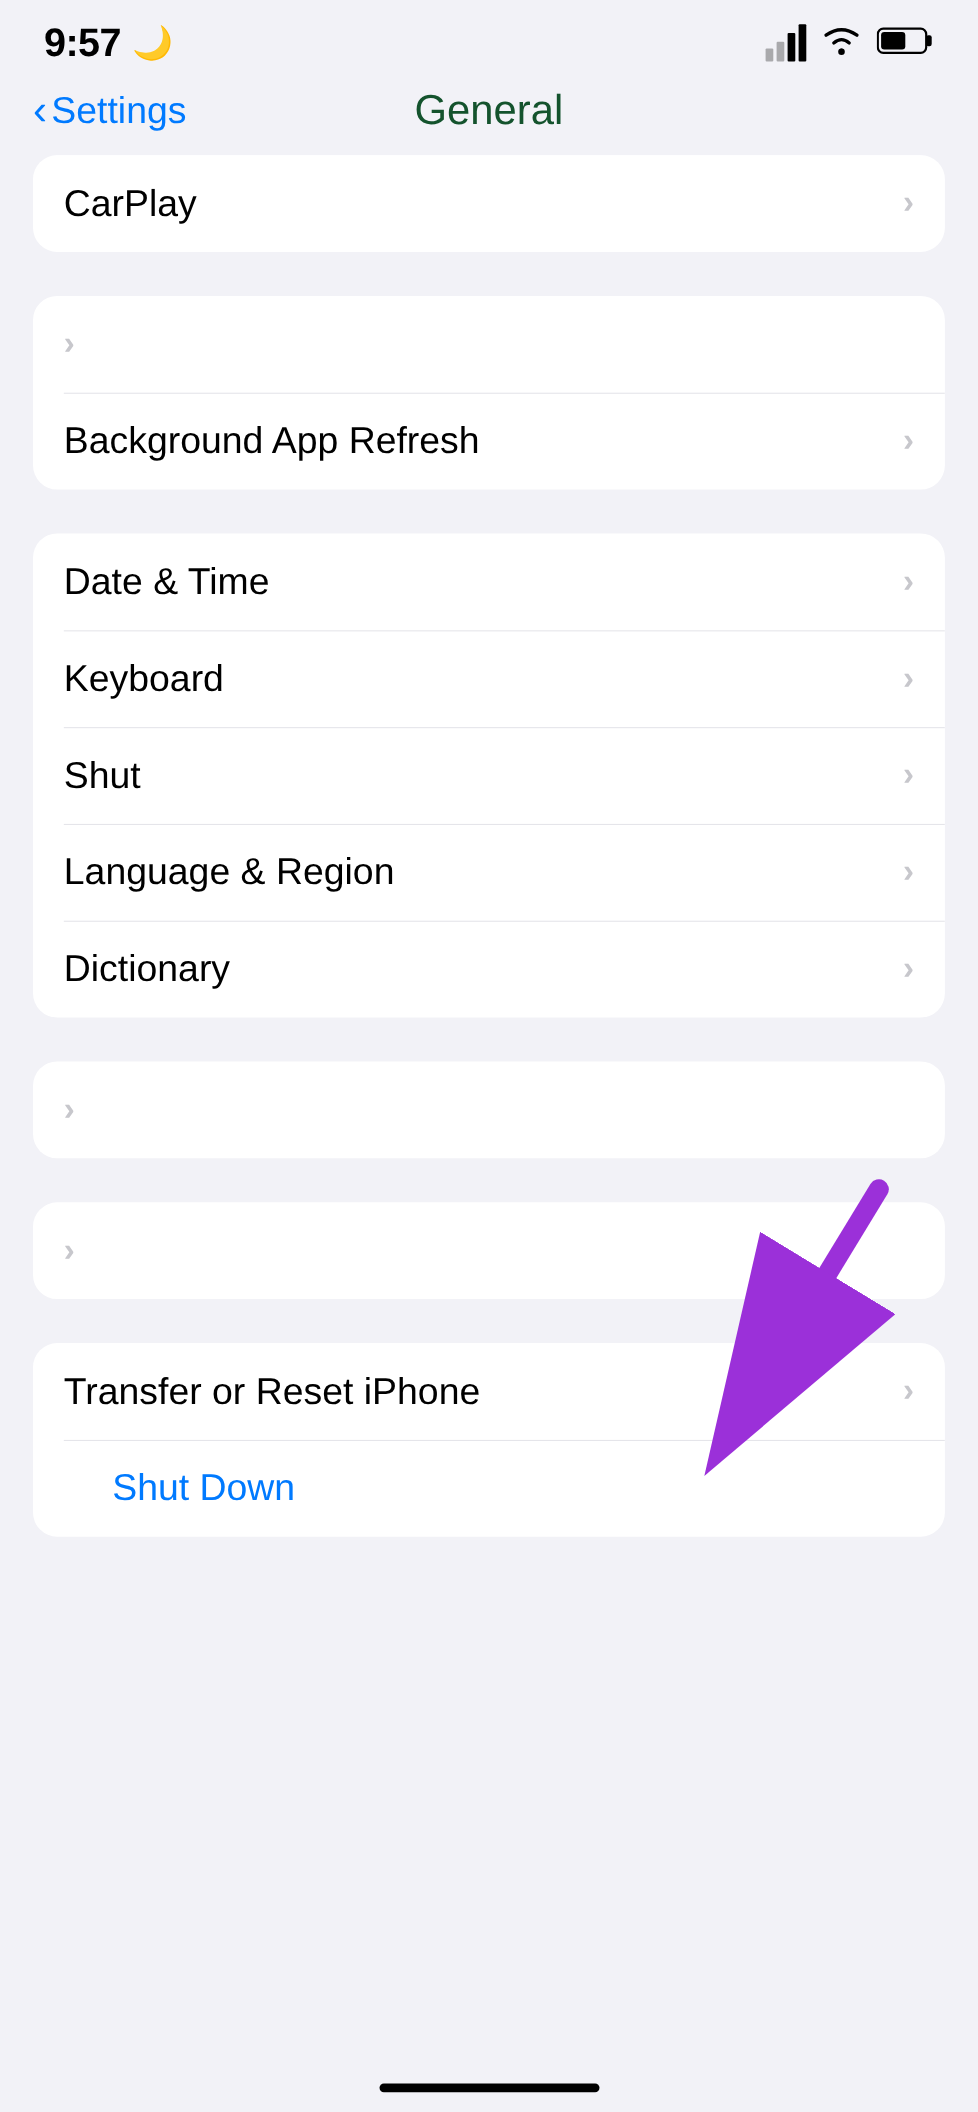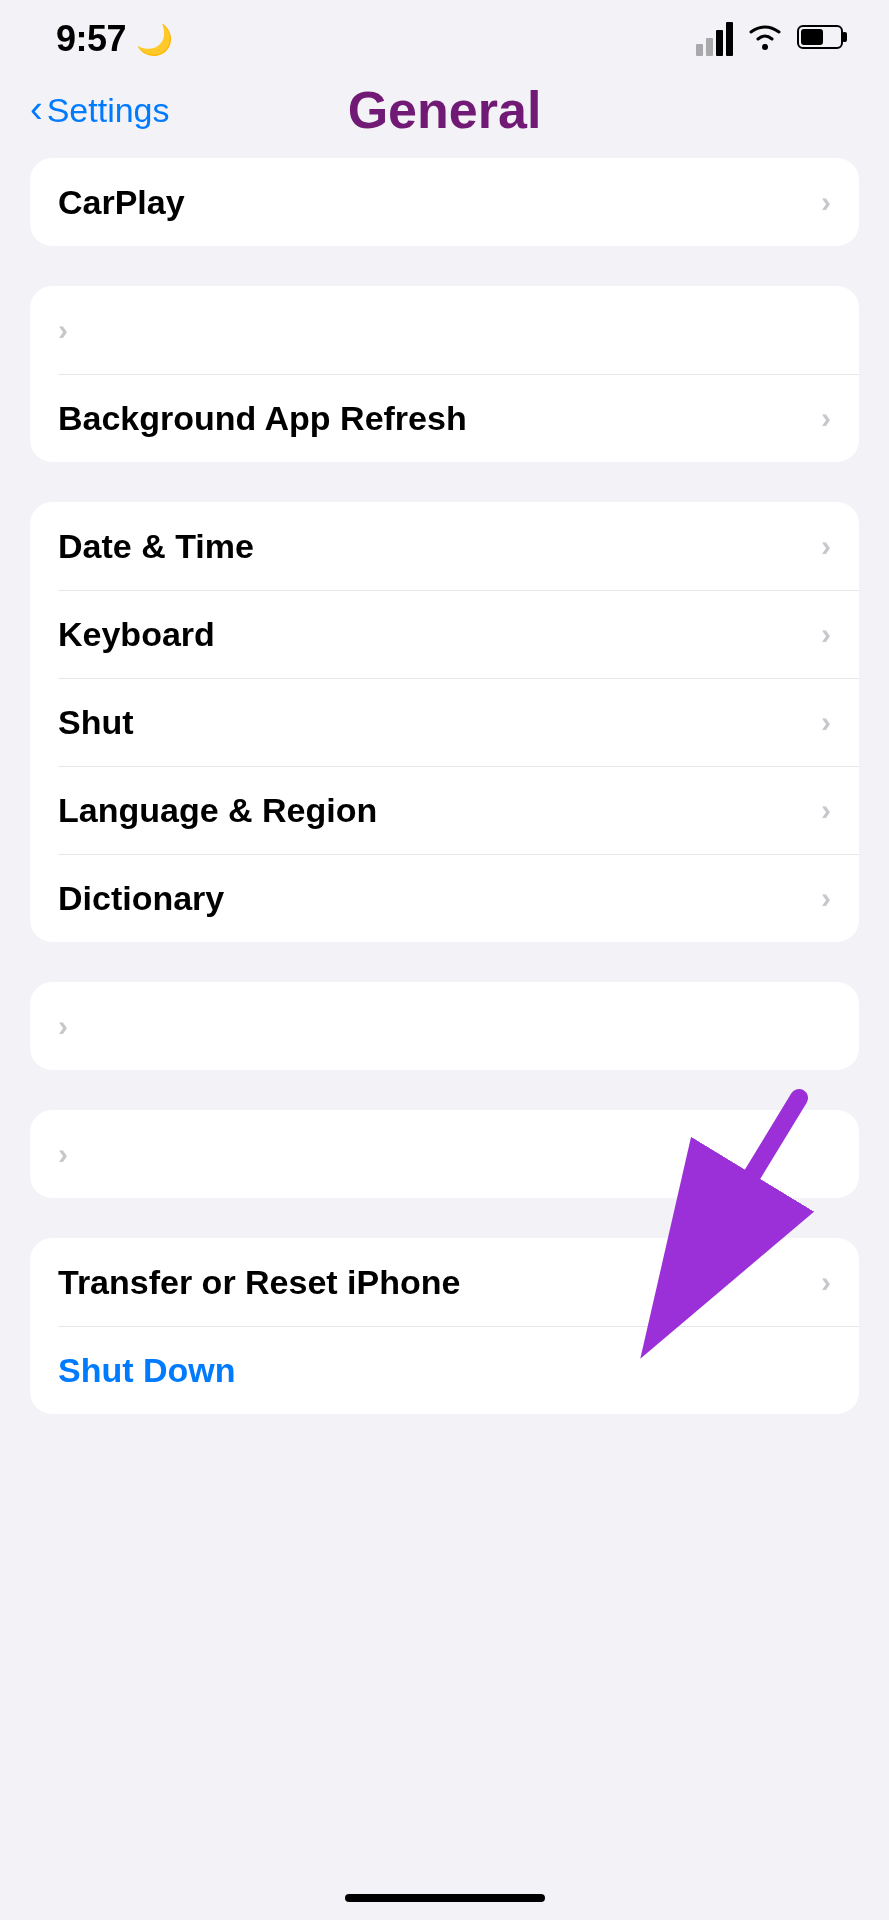--- a/index.html
+++ b/index.html
@@ -60,23 +60,23 @@
       cursor: pointer;
       gap: 4px;
       text-decoration: none;
     }
     .back-chevron {
       font-size: 38px;
       line-height: 1;
       margin-top: -2px;
     }
     .nav-title {
-      font-size: 52px;
-      font-weight: 700;
-      color: #701a75;
+      font-size: 38px;
+      font-weight: 400;
+      color: #14532d;
       text-align: center;
     }
 
     
     .content {
       padding: 0 30px;
     }
 
     .section {
       background: #fff;
@@ -101,34 +101,35 @@
       top: 0;
       left: 28px;
       right: 0;
       height: 1px;
       background: #e5e5ea;
     }
 
     .section-item-label {
       font-size: 34px;
       color: #000;
-      font-weight: 700;
+      font-weight: 400;
     }
 
     .chevron-right {
       color: #c7c7cc;
       font-size: 30px;
       font-weight: 600;
       line-height: 1;
     }
 
     
     .shutdown-item .section-item-label {
       color: #007aff;
       font-size: 34px;
+      margin-left: 44px;
     }
 
     
     .home-indicator {
       position: absolute;
       bottom: 18px;
       left: 50%;
       transform: translateX(-50%);
       width: 200px;
       height: 8px;
@@ -141,21 +142,21 @@
       background: #fff;
       border-radius: 22px;
       margin-bottom: 40px;
       overflow: hidden;
     }
   </style>
 </head>
 <body>
 
 <div class="status-bar">
-  <div style="display:flex; align-items:center; gap:10px;margin-left:16px;">
+  <div style="display:flex; align-items:center; gap:10px;">
     <span class="status-time">9:57</span>
     <span style="font-size:30px;">🌙</span>
   </div>
   <div class="status-icons">
 
     <div class="signal-icon">
       <div class="signal-bar" style="height:12px; opacity:0.3;"></div>
       <div class="signal-bar" style="height:18px; opacity:0.3;"></div>
       <div class="signal-bar" style="height:26px;"></div>
       <div class="signal-bar" style="height:34px;"></div>

